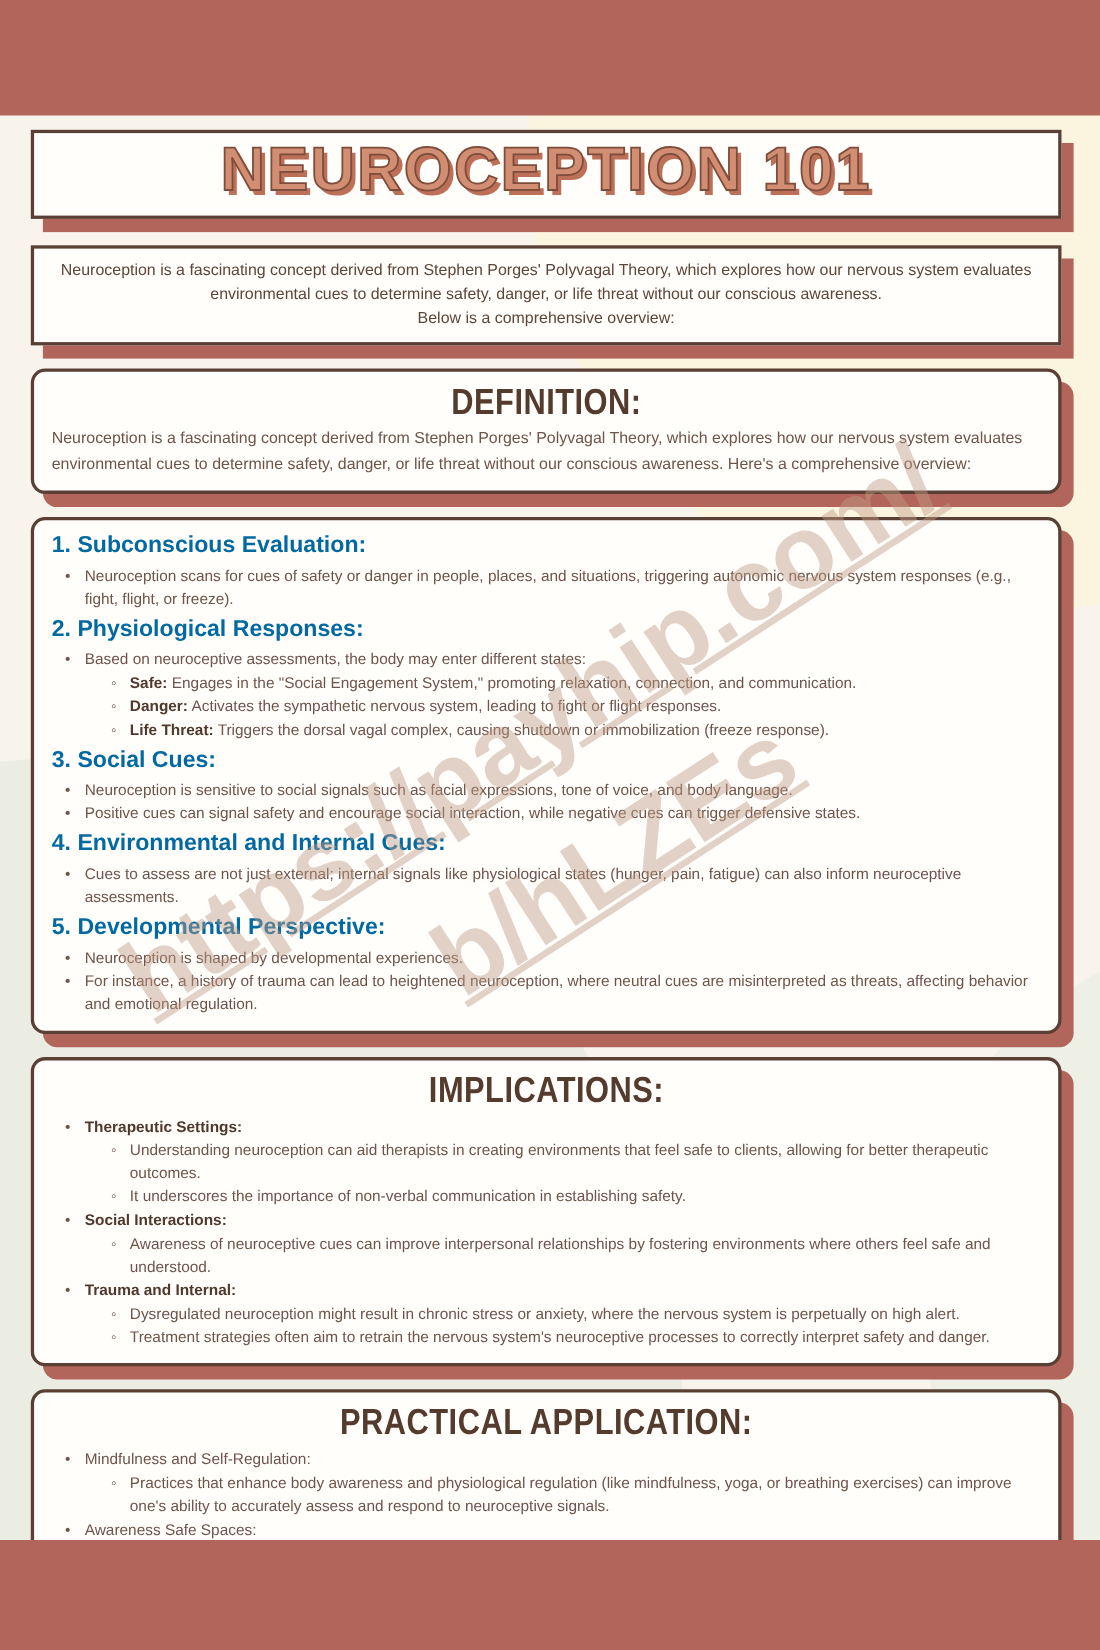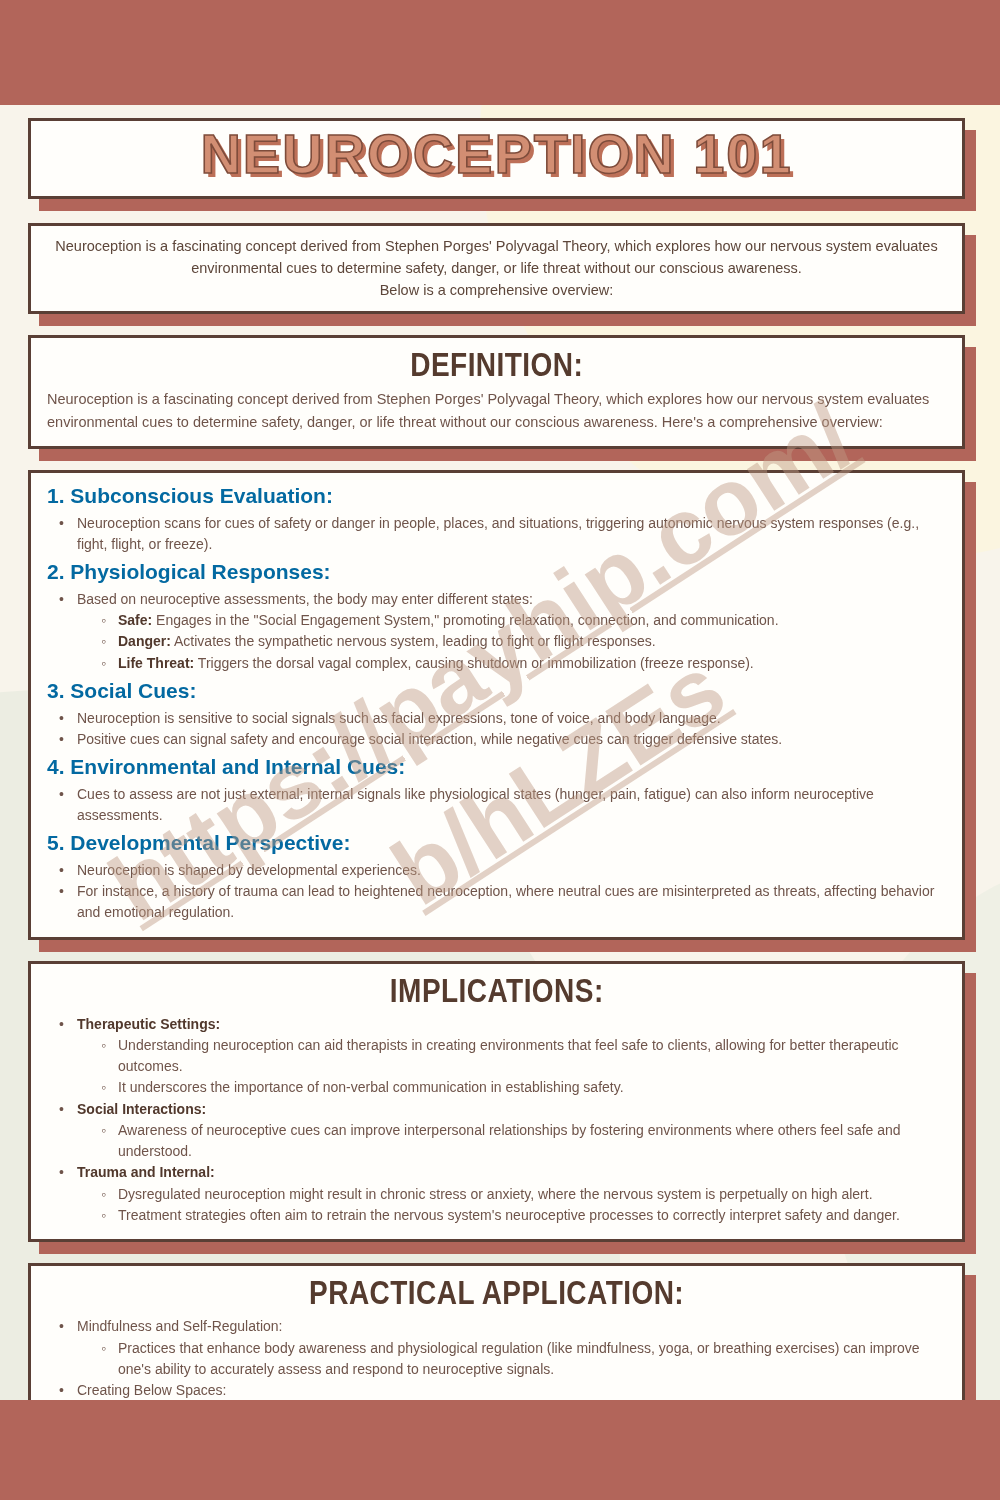--- a/index.html
+++ b/index.html
@@ -25,21 +25,21 @@
   }
   .title-box{margin-top:13px;height:81px;display:flex;justify-content:center;}
   .display-title{
     font-size:56px;font-weight:bold;letter-spacing:2px;color:#d28e73;
     -webkit-text-stroke:1.6px #7e4c3b;
     text-shadow:4px 4px 0 #bd7058;
     white-space:nowrap;
   }
   .intro-box{margin-top:24px;padding:10px 24px;text-align:center;
     color:#5d463a;font-size:14.5px;line-height:1.5;}
-  .section-box{margin-top:21px;padding:6px 16px 13px;}
+  .section-box{margin-top:21px;padding:6px 16px 13px;border-radius:13px;}
   .heading-wrap{text-align:center;margin:2px 0 4px;}
   .section-heading{
     display:inline-block;transform:scaleX(.85);transform-origin:center;
     font-size:33px;font-weight:bold;color:#553b2e;letter-spacing:.5px;white-space:nowrap;
   }
   .def-body{color:#6f544a;font-size:14.5px;line-height:1.55;}
   .li{display:flex;color:#6f544a;font-size:14px;line-height:1.52;}
   .l1{margin-left:12px;}
   .l2{margin-left:54px;}
   .dot{flex:none;width:18px;color:#6f544a;}
@@ -193,21 +193,21 @@
           <div class="li l1">
             <span class="dot">•</span>
             <span class="txt">Mindfulness and Self-Regulation:</span>
           </div>
           <div class="li l2">
             <span class="circ">◦</span>
             <span class="txt">Practices that enhance body awareness and physiological regulation (like mindfulness, yoga, or breathing exercises) can improve one's ability to accurately assess and respond to neuroceptive signals.</span>
           </div>
           <div class="li l1">
             <span class="dot">•</span>
-            <span class="txt">Creating Below Spaces:</span>
+            <span class="txt">Awareness Safe Spaces:</span>
           </div>
           <div class="li l2">
             <span class="circ">◦</span>
             <span class="txt">Intentional use of calm tones, gentle eye contact, and open body language can help create an atmosphere that fosters safe neuroceptive responses.</span>
           </div>
         </div>
     </div>
 
   </div>
 

